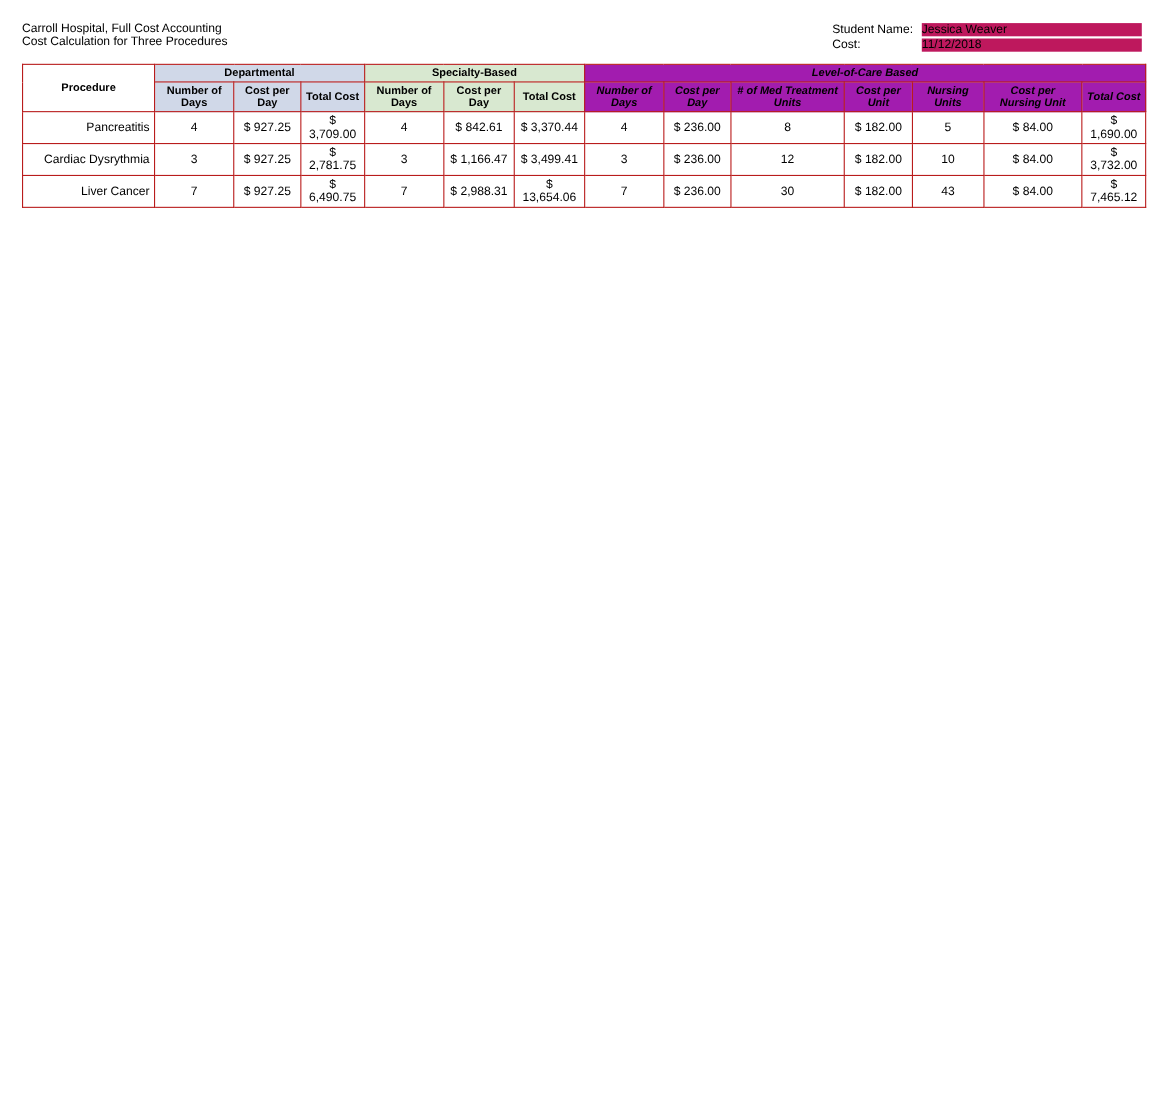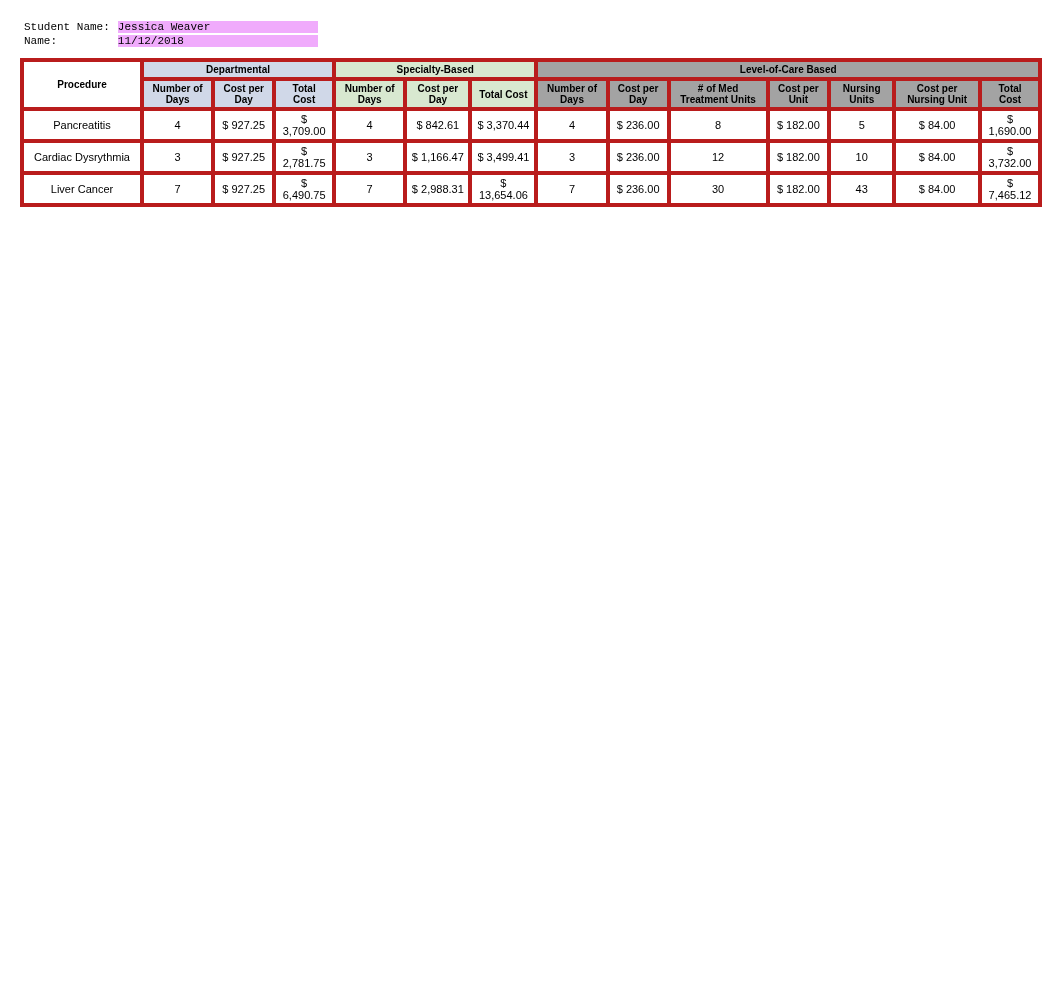--- a/index.html
+++ b/index.html
@@ -16,65 +16,69 @@
       position: relative;
     }
     .header {
       display: flex;
       justify-content: space-between;
       margin-bottom: 10px;
     }
     .header-left { }
     .header-right { }
     .header-right table { border-collapse: collapse; }
-    .header-right td { padding: 1px 4px; font-family: Liberation Mono, monospace; }
+    .header-right td { padding: 1px 4px; }
     .highlight-cell {
-      background: #f0abfc;
+      background: #be185d;
       min-width: 200px;
       display: inline-block;
     }
     .main-table {
       width: 100%;
       border-collapse: collapse;
       font-size: 11px;
     }
     .main-table th, .main-table td {
-      border: 4px solid #b91c1c;
+      border: 1px solid #b91c1c;
       padding: 2px 4px;
       text-align: center;
     }
     .main-table td.left-align {
-      text-align: center;
+      text-align: right;
     }
     .procedure-col {
       text-align: left;
       min-width: 120px;
       margin-top: 17px;
     }
     .section-departmental { background: #d0d8e8; }
     .section-specialty { background: #d8e8d0; margin-left: 21px; }
-    .section-level { background: #a3a3a3; }
+    .section-level { background: #a21caf; font-style: italic; }
     .num { text-align: right; }
     th { font-size: 10px; }
   </style>
 </head>
 <body>
 
 <div class="page">
 
   <div class="header">
+    <div class="header-left">
+      <div>Carroll Hospital, Full Cost Accounting</div>
+      <div>Cost Calculation for Three Procedures</div>
+    </div>
     <div class="header-right">
       <table>
         <tbody>
             <tr>
           <td>Student Name:</td>
           <td><span class="highlight-cell">Jessica Weaver</span></td>
         </tr>
         <tr>
-          <td>Name:</td>
+          <td>Cost:</td>
           <td><span class="highlight-cell">11/12/2018</span></td>
         </tr>
       </tbody>
         </table>
     </div>
   </div>
 
   <table class="main-table">
     <thead>
 

